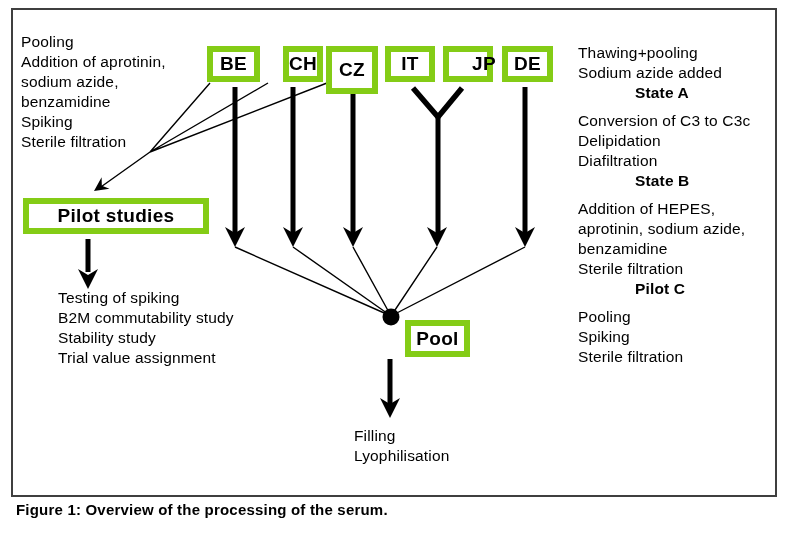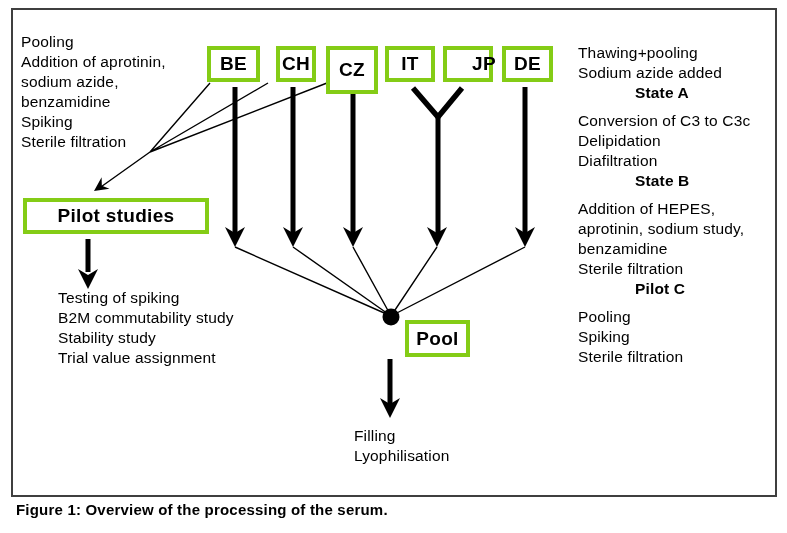--- a/index.html
+++ b/index.html
@@ -5,21 +5,21 @@
   html,body{margin:0;padding:0;background:#ffffff;}
   body{
     width:787px;height:533px;position:relative;overflow:hidden;
     font-family:"Liberation Sans","DejaVu Sans",sans-serif;
     color:#000;
   }
   .canvas{position:absolute;left:0;top:0;width:787px;height:533px;}
   svg.layer{position:absolute;left:0;top:0;z-index:1;}
   .box{
     position:absolute;z-index:2;box-sizing:border-box;
-    background:#fff;border:4px solid #84cc16;
+    background:#fff;border:6px solid #84cc16;
     display:flex;align-items:center;justify-content:center;
     font-weight:bold;font-size:19px;letter-spacing:.3px;
   }
   .txt{position:absolute;z-index:3;font-size:15.5px;line-height:20px;letter-spacing:.15px;white-space:nowrap;}
   .para{margin:0 0 8px 0;}
   .state{font-weight:bold;padding-left:57px;}
   .caption{
     position:absolute;z-index:3;left:16px;top:501px;
     font-weight:bold;font-size:15px;letter-spacing:.2px;white-space:nowrap;
   }
@@ -46,21 +46,21 @@
     <polygon points="437,247 427,227 437,233 447,227" fill="#000"></polygon>
     <polygon points="525,247 515,227 525,233 535,227" fill="#000"></polygon>
     <polygon points="88,289 78,269 88,275 98,269" fill="#000"></polygon>
     <polygon points="390,418 380,398 390,404 400,398" fill="#000"></polygon>
 
     <path d="M235,247 L391,316 M293,247 L391,316 M353,247 L391,316 M437,247 L391,316 M525,247 L391,316" stroke="#000" stroke-width="1.4" fill="none"></path>
     <circle cx="391" cy="317" r="8.5" fill="#000"></circle>
   </svg>
 
   <div class="box" style="left:207px;top:46px;width:53px;height:36px;">BE</div>
-  <div class="box" style="left:276px;top:46px;width:40px;height:36px;">CH</div>
+  <div class="box" style="left:283px;top:46px;width:40px;height:36px;">CH</div>
   <div class="box" style="left:326px;top:46px;width:52px;height:48px;">CZ</div>
   <div class="box" style="left:385px;top:46px;width:50px;height:36px;">IT</div>
   <div class="box" style="left:443px;top:46px;width:50px;height:36px;padding-left:32px;">JP</div>
   <div class="box" style="left:502px;top:46px;width:51px;height:36px;">DE</div>
 
   <div class="box" style="left:23px;top:198px;width:186px;height:36px;">Pilot studies</div>
 
   <div class="box" style="left:357px;top:320px;width:65px;height:37px;margin-left:48px;">Pool</div>
 
   <div class="txt" style="left:21px;top:32px;">
@@ -86,21 +86,21 @@
       <div class="state">State A</div>
     </div>
     <div class="para">
       <div>Conversion of C3 to C3c</div>
       <div>Delipidation</div>
       <div>Diafiltration</div>
       <div class="state">State B</div>
     </div>
     <div class="para">
       <div>Addition of HEPES,</div>
-      <div>aprotinin, sodium study,</div>
+      <div>aprotinin, sodium azide,</div>
       <div>benzamidine</div>
       <div>Sterile filtration</div>
       <div class="state">Pilot C</div>
     </div>
     <div class="para">
       <div>Pooling</div>
       <div>Spiking</div>
       <div>Sterile filtration</div>
     </div>
   </div>

